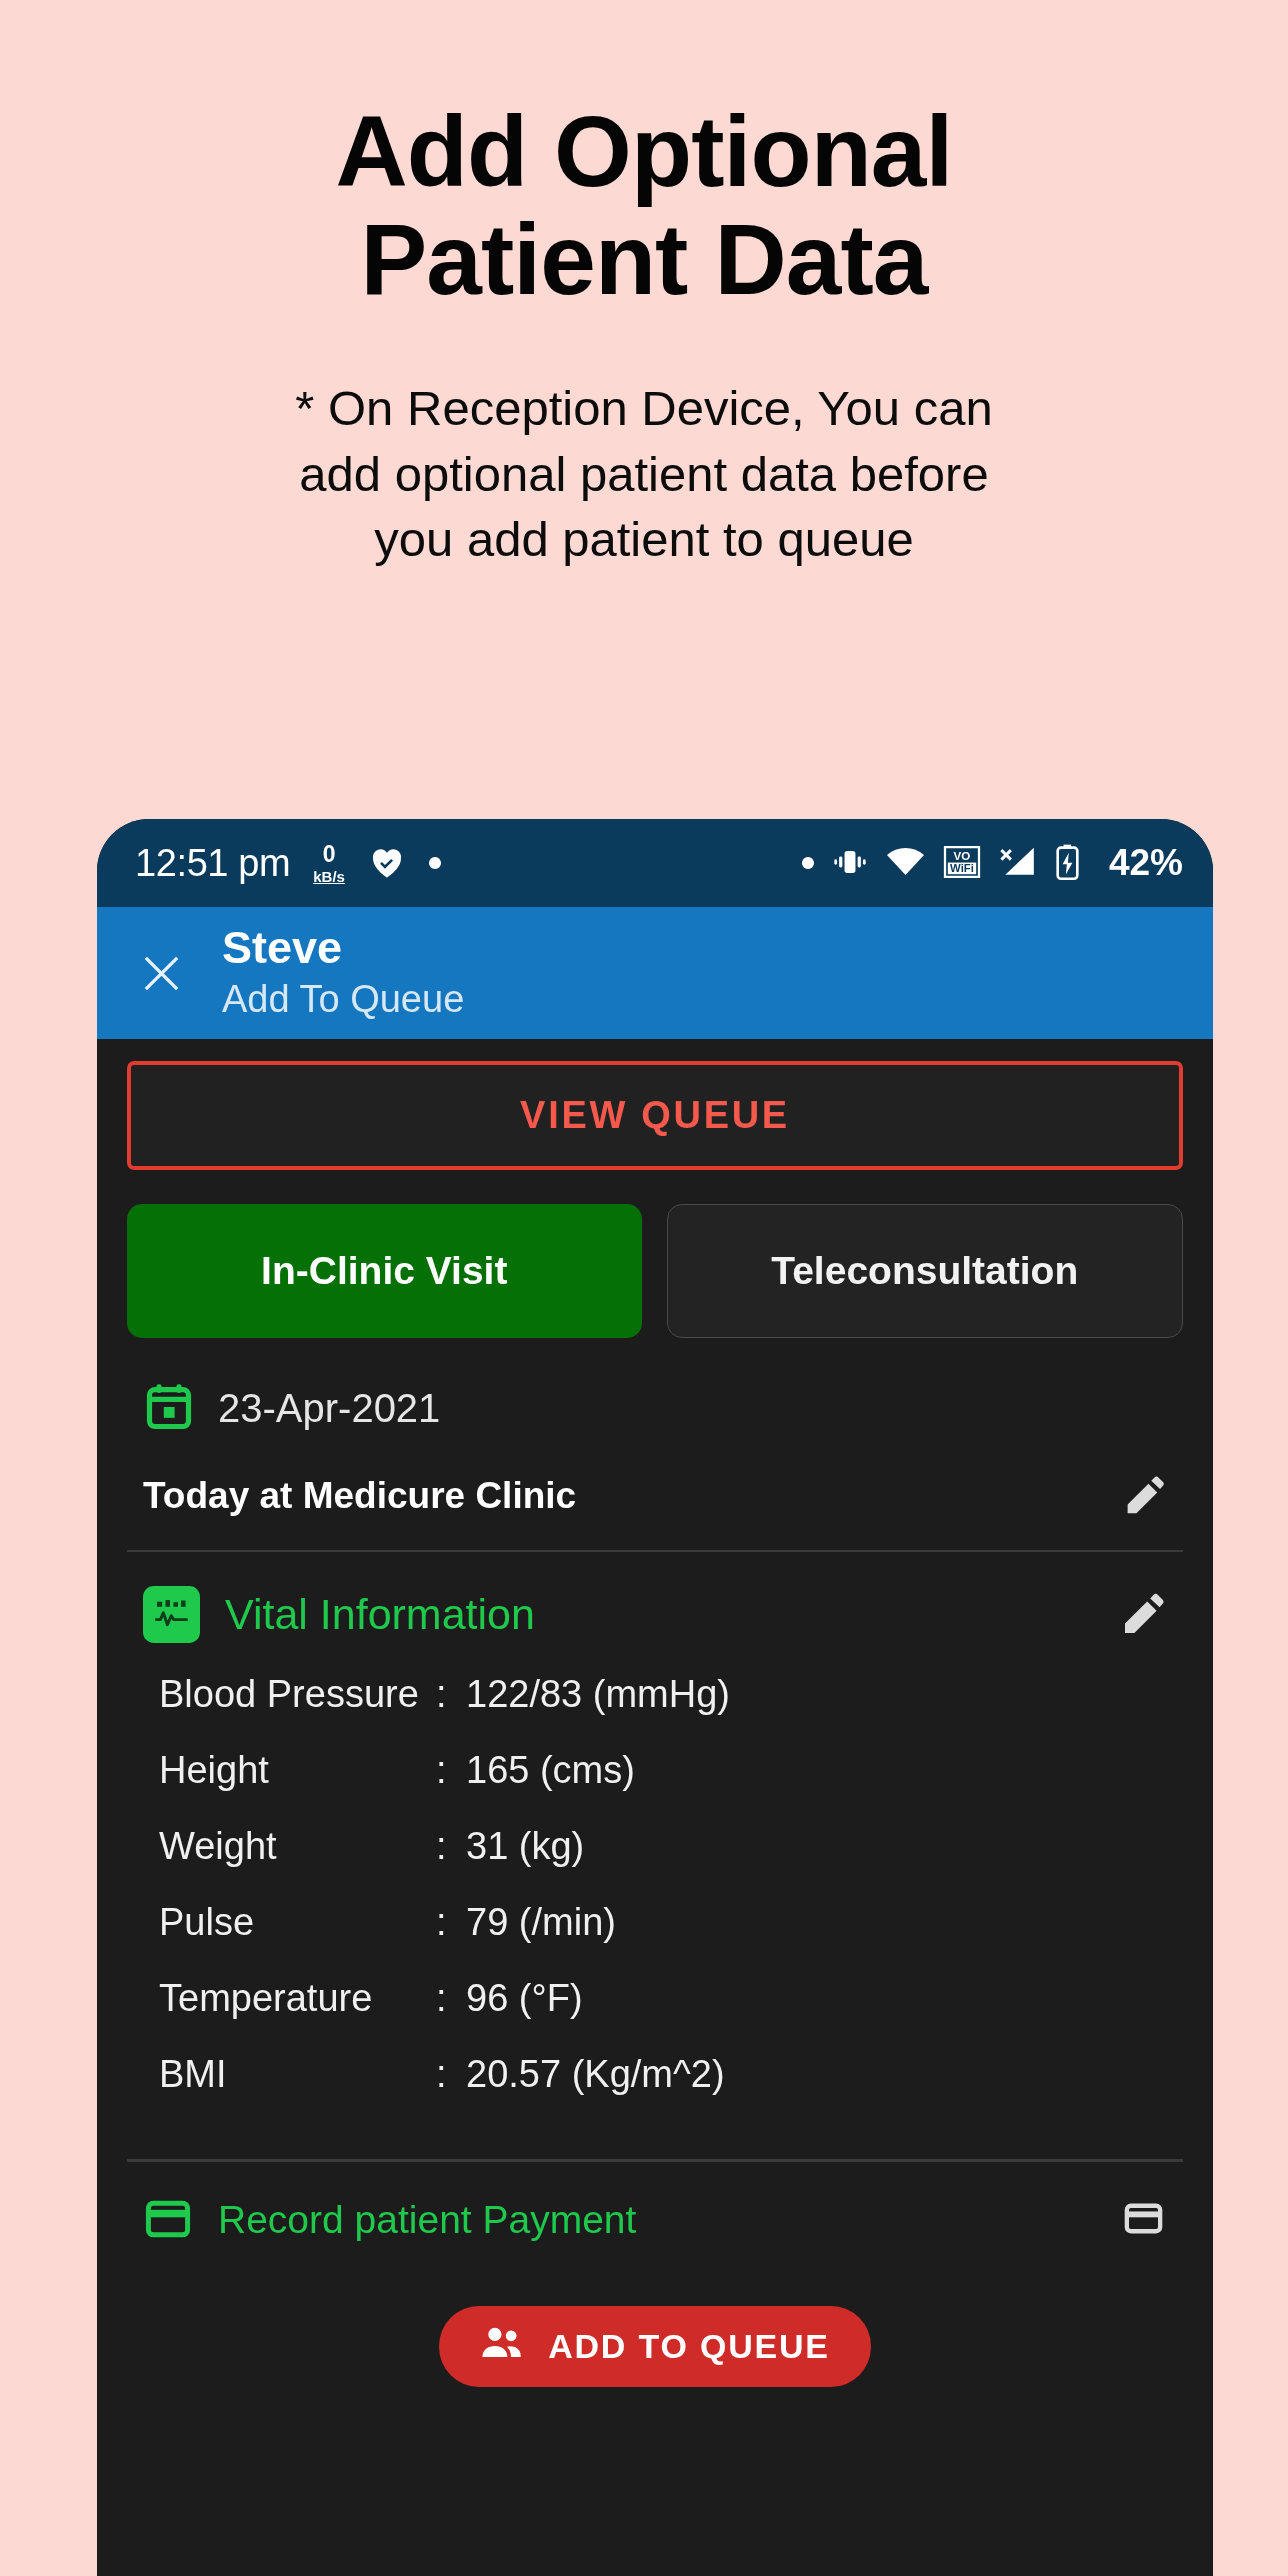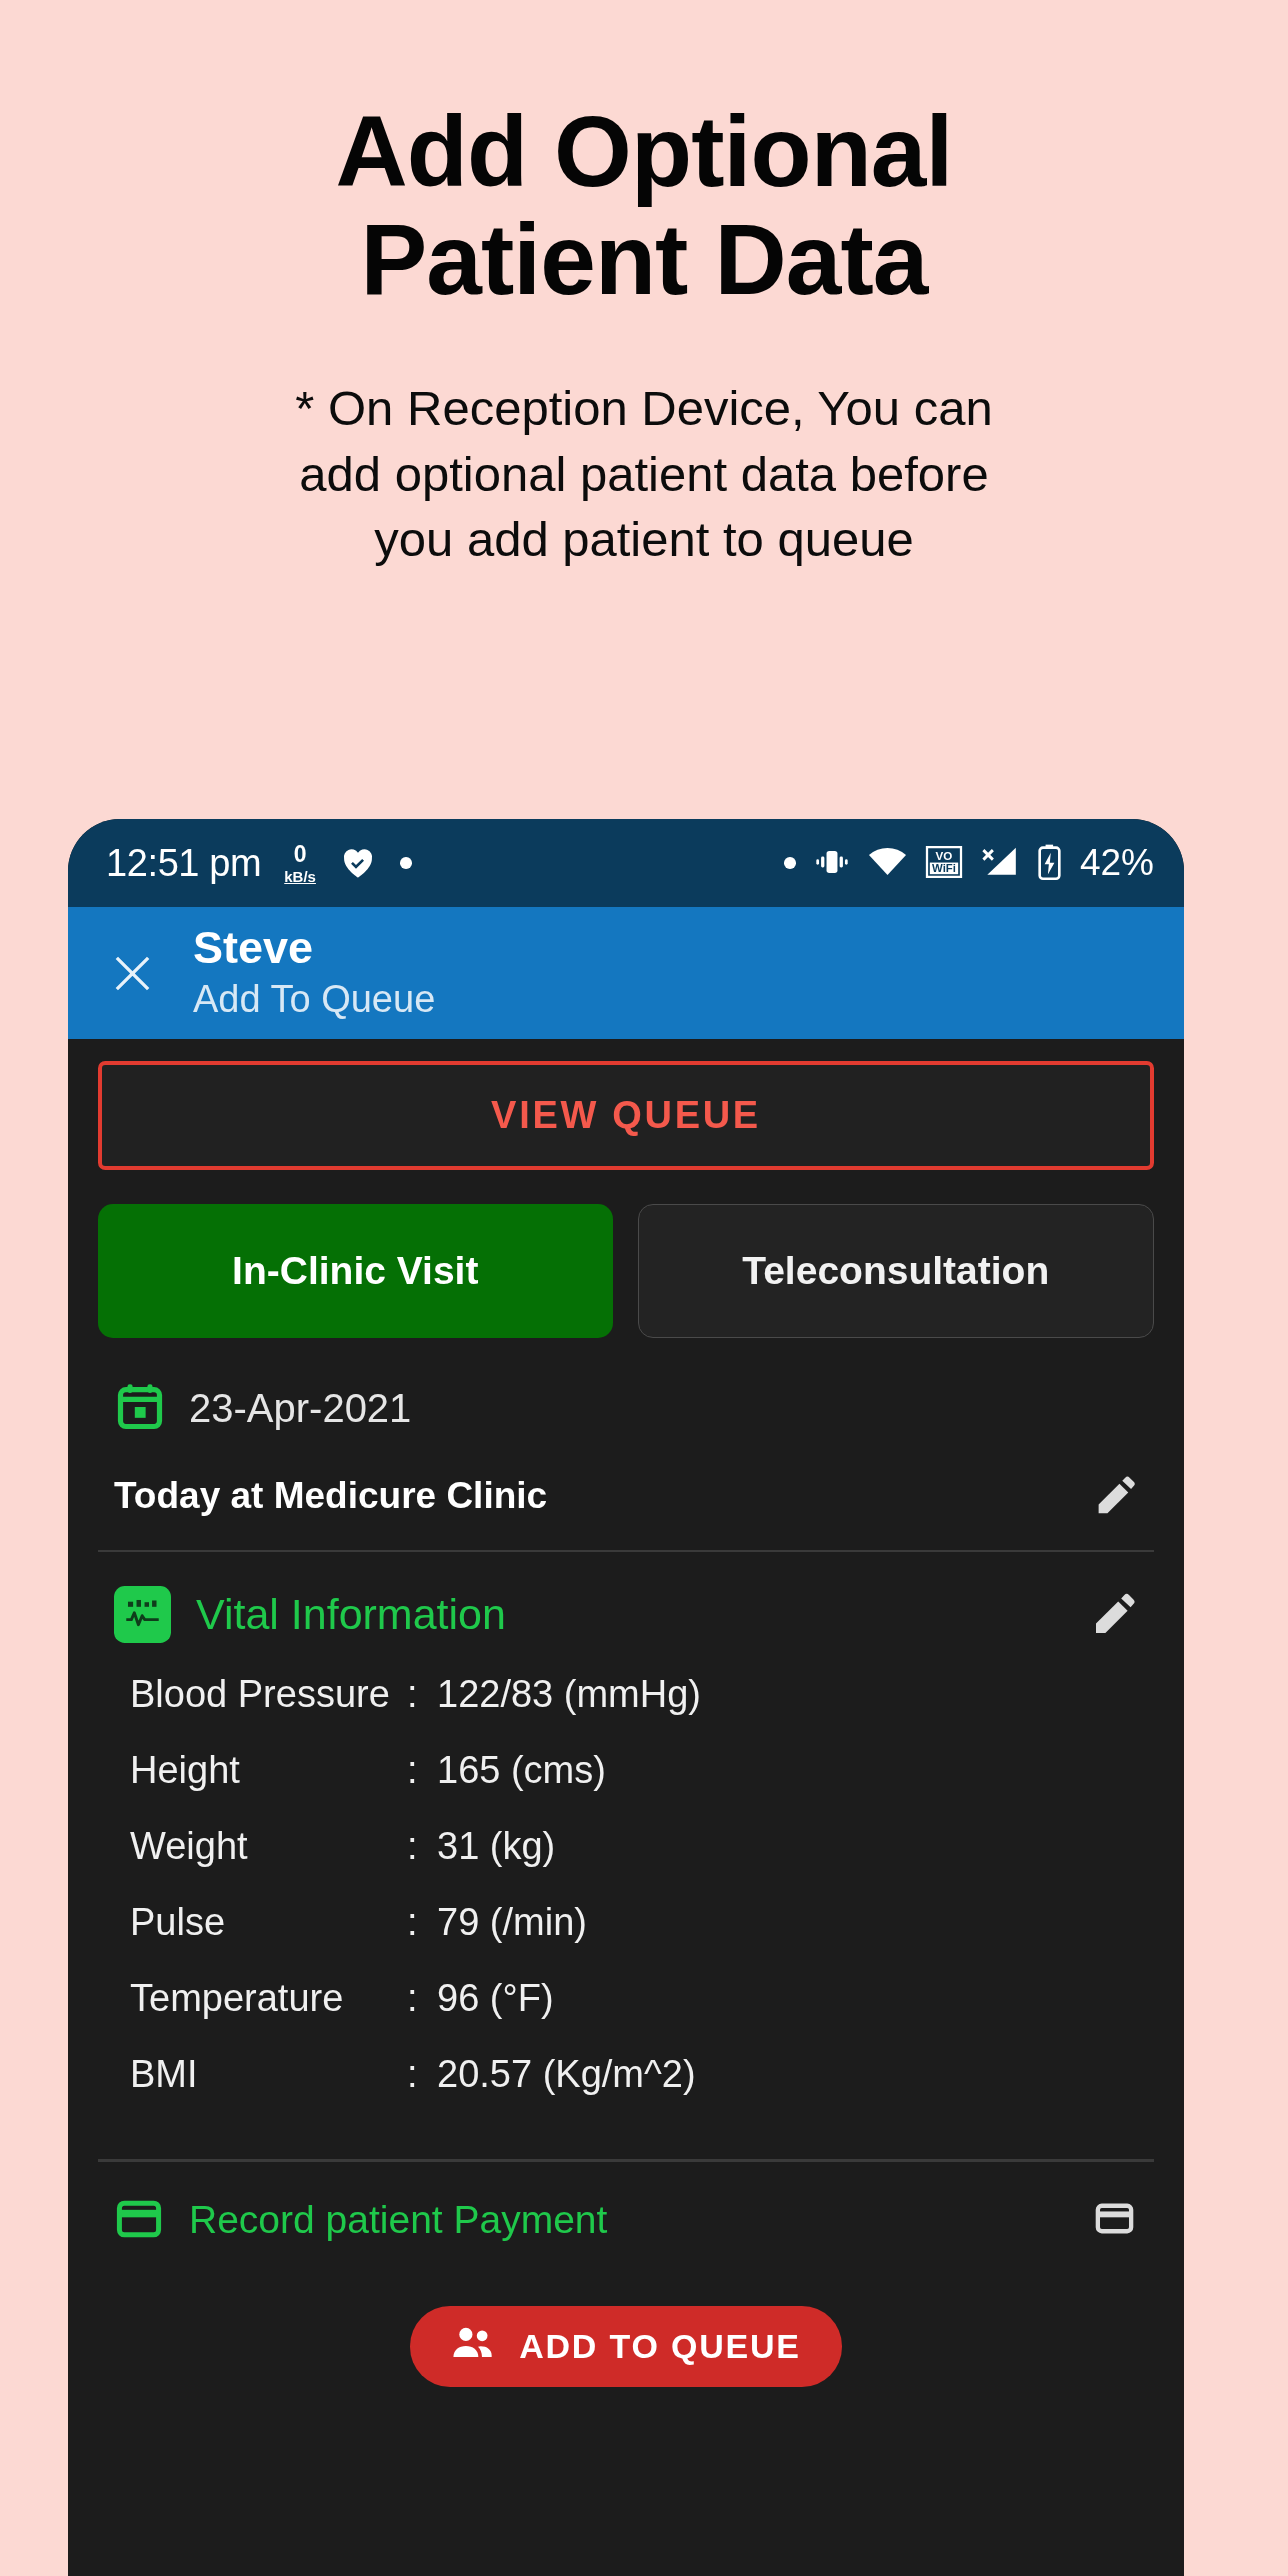--- a/index.html
+++ b/index.html
@@ -43,21 +43,21 @@
     font-size: 49px;
     line-height: 1.34;
     font-weight: 400;
     color: #0c0c0c;
   }
   .subtitle .line { display: block; }
 
   
   .phone {
     position: absolute;
-    left: 68px;
+    left: 97px;
     top: 819px;
     width: 1116px;
     height: 1757px;
     background: #1c1c1c;
     border-radius: 52px 52px 0 0;
     overflow: hidden;
     box-shadow: 0 0 0 0 transparent;
   }
 
   
@@ -74,21 +74,21 @@
   .sb-kb {
     display: flex; flex-direction: column; align-items: center;
     line-height: 1; font-weight: 600;
   }
   .sb-kb .num { font-size: 23px; }
   .sb-kb .unit { font-size: 15px; margin-top: 3px; text-decoration: underline; }
   .sb-right {
     margin-left: auto; display: flex; align-items: center; gap: 18px;
   }
   .sb-dot { width: 11.6px; height: 11.6px; border-radius: 50%; background: #fff; }
-  .sb-batt-pct { font-size: 37px; font-weight: 400; margin-left: 0; }
+  .sb-batt-pct { font-size: 37px; font-weight: 700; margin-left: 11px; }
   .ico { display: block; }
 
   
   .appbar {
     background: #1477c0;
     height: 132px;
     display: flex;
     align-items: center;
     padding: 0 36px;
     gap: 32px;

